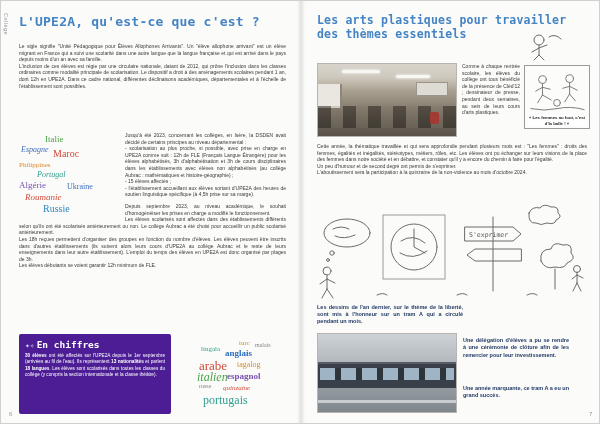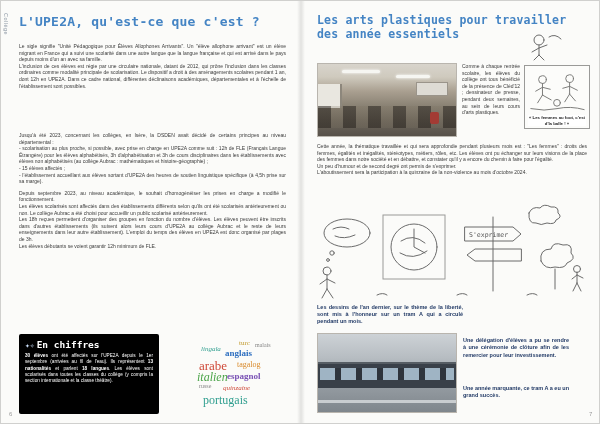--- a/index.html
+++ b/index.html
@@ -12,22 +12,22 @@
               font-size:5.5px; color:#8f9aa6; letter-spacing:0.5px; }
   .page-title { font-family:"DejaVu Sans Mono", monospace; color:#4484c4; font-weight:bold; letter-spacing:0.2px; }
   .lp-title { position:absolute; left:18px; top:13px; width:268px; font-size:13px; }
   .rp-title { position:absolute; left:316px; top:12px; width:256px; font-size:11.5px; line-height:1.25; }
   .body-text { font-size:5px; line-height:1.32; color:#3a3a3a; text-align:justify; white-space:pre-line; }
   .lp-intro { position:absolute; left:18px; top:42px; width:267px; }
   .lp-flow { position:absolute; left:18px; top:131px; width:267px; }
   .cloud { position:relative; float:left; width:100px; height:82px; margin:2px 6px 2px 0; }
   .cloud-word { position:absolute; font-family:"Liberation Serif", serif; white-space:nowrap; }
   .lp-para-current { margin-top:5px; }
-  .stats-box { position:absolute; left:18px; top:333px; width:140px; min-height:80px;
-               background:#000000; border-radius:2px; padding:5px 6px; color:#fff; }
+  .stats-box { position:absolute; left:18px; top:333px; width:152px; min-height:80px;
+               background:#4c1d95; border-radius:2px; padding:5px 6px; color:#fff; }
   .stats-title { font-family:"DejaVu Sans Mono", monospace; font-size:9.5px; font-weight:bold; margin-bottom:3px; }
   .sparkles { color:#cfe3ff; font-size:8px; margin-right:2px; }
   .stats-body { font-size:4.7px; line-height:1.34; text-align:justify; color:#fff; }
   .lang-cloud { position:absolute; left:196px; top:336px; width:94px; height:74px; }
   .page-num { position:absolute; top:410px; font-size:6px; color:#9a9a9a; }
   .pn-left { left:8px; } .pn-right { left:588px; }
   .photo { position:absolute; overflow:hidden; border:1px solid #b9b5ae; }
   .classroom { left:316px; top:62px; width:140px; height:74px;
      background:linear-gradient(180deg,#d8d4cc 0%,#cfcabe 18%,#a99f90 38%,#8a8274 58%,#6e675c 78%,#57514a 100%); }
   .cp-light { position:absolute; background:#f6f6f2; height:3px; border-radius:2px; box-shadow:0 0 3px #fff; }
@@ -65,20 +65,32 @@
 
   <div>
     <div class="side-tab">Collège</div>
 
     <h1 class="page-title lp-title">L'UPE2A, qu'est-ce que c'est ?</h1>
 
     <p class="body-text lp-intro">Le sigle signifie "Unité Pédagogique pour Élèves Allophones Arrivants". Un "élève allophone arrivant" est un élève migrant en France qui a suivi une scolarité dans une autre langue que la langue française et qui est arrivé dans le pays depuis moins d'un an avec sa famille.
 L'inclusion de ces élèves est régie par une circulaire nationale, datant de 2012, qui prône l'inclusion dans les classes ordinaires comme modalité principale de scolarisation. Le dispositif a droit à des aménagements scolaires pendant 1 an, dont 12h en UPE2A. Dans ce cadre national, différentes déclinaisons académiques, départementales et à l'échelle de l'établissement sont possibles.</p>
 
     <div class="lp-flow">
+      <div class="cloud">
+
+      <span class="cloud-word" style="color: rgb(74, 163, 72); font-size: 9px; left: 26px; top: 0px;">Italie</span>
+          <span class="cloud-word" style="color: rgb(62, 111, 191); font-size: 8px; left: 2px; top: 11px; font-style: italic;">Espagne</span>
+          <span class="cloud-word" style="color: rgb(207, 74, 58); font-size: 10px; left: 34px; top: 14px;">Maroc</span>
+          <span class="cloud-word" style="color: rgb(217, 138, 43); font-size: 7px; left: 0px; top: 27px;">Philippines</span>
+          <span class="cloud-word" style="color: rgb(47, 158, 143); font-size: 8px; left: 18px; top: 36px; font-style: italic;">Portugal</span>
+          <span class="cloud-word" style="color: rgb(122, 82, 181); font-size: 9px; left: 0px; top: 46px;">Algérie</span>
+          <span class="cloud-word" style="color: rgb(62, 111, 191); font-size: 8px; left: 48px; top: 48px;">Ukraine</span>
+          <span class="cloud-word" style="color: rgb(207, 74, 58); font-size: 9px; left: 6px; top: 58px; font-style: italic;">Roumanie</span>
+          <span class="cloud-word" style="color: rgb(46, 134, 193); font-size: 10px; left: 24px; top: 69px;">Russie</span>
+        </div>
       <p class="body-text">Jusqu'à été 2023, concernant les collèges, en Isère, la DSDEN avait décidé de certains principes au niveau départemental :
 - scolarisation au plus proche, si possible, avec prise en charge en UPE2A comme suit : 12h de FLE (Français Langue Étrangère) pour les élèves alphabétisés, 3h d'alphabétisation et 3h de cours disciplinaires dans les établissements avec élèves non alphabétisés (au collège Aubrac : mathématiques et histoire-géographie) ;
 - 15 élèves affectés ;
 - l'établissement accueillant aux élèves sortant d'UPE2A des heures de soutien linguistique spécifique (à 4,5h prise sur sa marge).</p>
       <p class="body-text lp-para-current">Depuis septembre 2023, au niveau académique, le souhait d'homogénéiser les prises en charge a modifié le fonctionnement.
 Les élèves scolarisés sont affectés dans des établissements différents selon qu'ils ont été scolarisés antérieurement ou non. Le collège Aubrac a été choisi pour accueillir un public scolarisé antérieurement.
 Les 18h reçues permettent d'organiser des groupes en fonction du nombre d'élèves. Les élèves peuvent être inscrits dans d'autres établissements (ils suivent alors leurs cours d'UPE2A au collège Aubrac et le reste de leurs enseignements dans leur autre établissement). L'emploi du temps des élèves en UPE2A est donc organisé par plages de 3h.
 Les élèves débutants se voient garantir 12h minimum de FLE.</p>
     </div>
 
@@ -86,39 +98,39 @@
       <div class="stats-title">
         <span class="sparkles">✦✧</span><span>En chiffres</span>
       </div>
       <p class="stats-body"><b>30 élèves</b><span> ont été affectés sur l'UPE2A depuis le 1er septembre (arrivées au fil de l'eau). Ils représentent </span><b>13 nationalités</b><span> et parlent </span><b>18 langues</b><span>. Les élèves sont scolarisés dans toutes les classes du collège (y compris la section internationale et la classe théâtre).</span></p>
     </div>
 
     <div class="cloud lang-cloud" style="float:none;">
 
     <span class="cloud-word" style="color: rgb(192, 152, 42); font-size: 7px; left: 34px; top: 0px; padding-left: 8px;">turc</span>
         <span class="cloud-word" style="color: rgb(136, 136, 136); font-size: 6px; left: 58px; top: 3px;">malais</span>
-        <span class="cloud-word" style="color: rgb(47, 158, 143); font-size: 7px; left: 4px; top: 6px; font-style: italic;">lingala</span>
+        <span class="cloud-word" style="color: rgb(47, 158, 143); font-size: 7px; left: 4px; top: 6px; ">lingala</span>
         <span class="cloud-word" style="color: rgb(46, 111, 192); font-size: 9px; left: 28px; top: 9px; font-weight: bold;">anglais</span>
         <span class="cloud-word" style="color: rgb(207, 74, 58); font-size: 13px; left: 2px; top: 19px;">arabe</span>
         <span class="cloud-word" style="color: rgb(217, 138, 43); font-size: 8px; left: 40px; top: 21px;">tagalog</span>
         <span class="cloud-word" style="color: rgb(74, 163, 72); font-size: 12px; left: 0px; top: 31px; font-style: italic;">italien</span>
         <span class="cloud-word" style="color: rgb(122, 82, 181); font-size: 9px; left: 30px; top: 32px; font-weight: bold;">espagnol</span>
         <span class="cloud-word" style="color: rgb(136, 136, 136); font-size: 6px; left: 2px; top: 44px;">russe</span>
         <span class="cloud-word" style="color: rgb(207, 74, 58); font-size: 7px; left: 26px; top: 45px; font-style: italic;">quinzaine</span>
         <span class="cloud-word" style="color: rgb(47, 158, 143); font-size: 12px; left: 6px; top: 54px;">portugais</span>
         <span class="cloud-word" style="color: rgb(192, 152, 42); font-size: 9px; left: 28px; top: 63px; margin-top: 32px;">roumain</span>
       </div>
 
     <div class="page-num pn-left">6</div>
   </div>
 
   <div class="gutter"></div>
 
   <div>
-    <h1 class="page-title rp-title">Les arts plastiques pour travailler des année essentiels</h1>
+    <h1 class="page-title rp-title">Les arts plastiques pour travailler des thèmes essentiels</h1>
 
     <svg class="title-doodle" viewBox="0 0 40 30">
       <g stroke="#6b6b6b" stroke-width="1" fill="none" stroke-linecap="round">
         <circle cx="14" cy="9" r="5"></circle>
         <path d="M14 14 L14 24 M14 17 L7 21 M14 17 L22 14 M14 24 L9 29 M14 24 L19 29"></path>
         <path d="M24 6 q6 -4 12 2"></path>
       </g>
     </svg>
 
     <div class="photo classroom">

